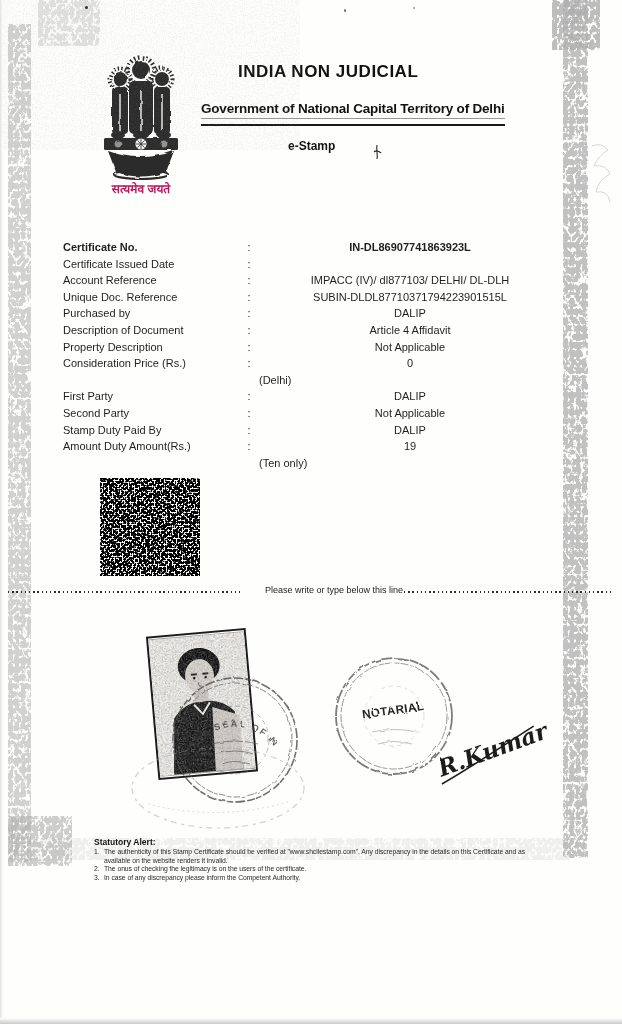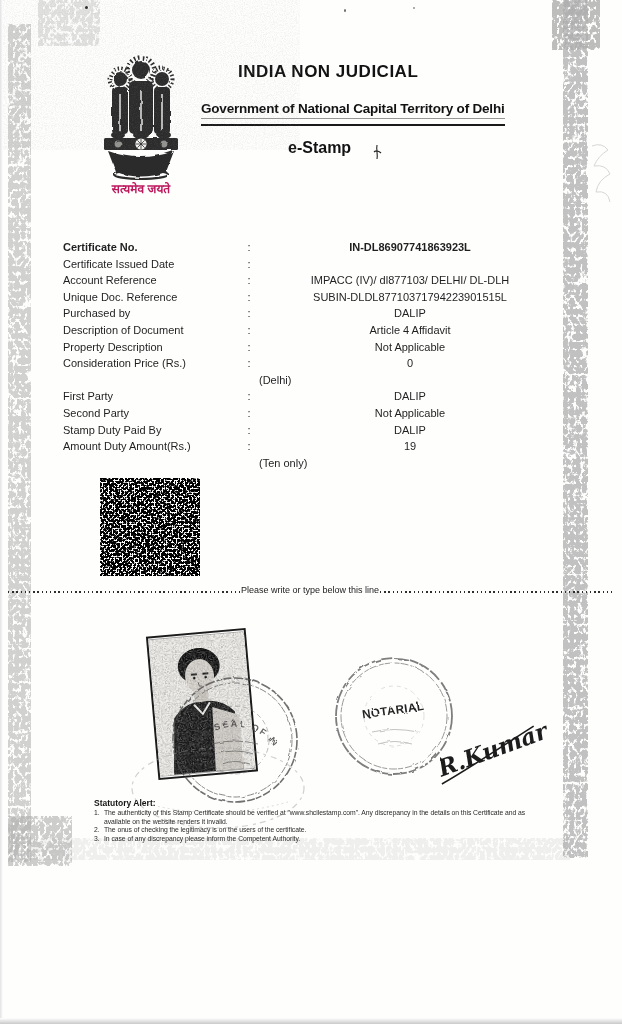--- a/index.html
+++ b/index.html
@@ -33,21 +33,21 @@
   .motto{position:absolute;left:88px;top:180px;width:106px;text-align:center;
     font-size:12px;font-weight:bold;color:#be185d;}
   .doc-title{position:absolute;left:238px;top:62px;
     font-size:17px;font-weight:bold;letter-spacing:.5px;color:#121212;}
   .doc-subtitle{position:absolute;left:201px;top:101px;
     font-size:13.5px;font-weight:bold;letter-spacing:-.2px;color:#121212;
     border-bottom:2px solid #1a1a1a;padding-bottom:8px;}
   .doc-subtitle::after{content:"";display:block;height:1px;background:#1a1a1a;
     opacity:.45;margin-top:2px;margin-bottom:-3px;}
   .estamp{position:absolute;left:288px;top:139px;
-    font-size:16px;font-weight:bold;color:#121212;}
+    font-size:12px;font-weight:bold;color:#121212;}
   .pen-mark{position:absolute;left:371px;top:144px;width:12px;height:16px;}
   .ink-speck{position:absolute;border-radius:50%;background:#2a2a2a;}
 
   
   .cert{position:absolute;left:63px;top:205px;width:500px;font-size:11px;margin-top:36px;}
   .row{display:flex;height:16.6px;align-items:flex-start;line-height:13px;}
   .row .lbl{width:178px;}
   .row .colon{width:16px;text-align:center;}
   .row .val{flex:1;text-align:center;}
   .row.bold .lbl,.row.bold .val{font-weight:bold;}
@@ -56,35 +56,35 @@
   
   .barcode{position:absolute;left:100px;top:478px;width:100px;height:98px;}
 
   
   .divider{position:absolute;left:8px;top:583px;width:604px;height:12px;
     display:flex;align-items:flex-end;}
   .dotline{height:2px;margin-bottom:2px;
     background-image:repeating-linear-gradient(90deg,#2e2e2e 0 1.4px,transparent 1.4px 4.2px);}
   .dotline.l{width:232px;}
   .dotline.r{flex:1;}
-  .divider .txt{font-size:9px;color:#222;padding:0 1px;white-space:nowrap;}
+  .divider .txt{font-size:9px;color:#222;padding:0 1px;white-space:nowrap;margin-left:24px;}
 
   
   .photo{position:absolute;left:152px;top:632px;width:96px;height:140px;
     transform:rotate(-5deg);border:2px solid #1b1b1b;background:#f4f3f0;
     box-shadow:inset 0 0 0 1px #fff, inset 0 0 0 2px rgba(30,30,30,.35);}
   .photo svg{display:block;width:100%;height:100%;}
   .seal-overlay{position:absolute;left:150px;top:652px;width:178px;height:170px;pointer-events:none;}
   .faint-ring{position:absolute;left:128px;top:744px;width:180px;height:88px;pointer-events:none;}
   .notarial{position:absolute;left:330px;top:652px;width:140px;height:140px;}
   .signature{position:absolute;left:440px;top:716px;width:140px;height:95px;}
   .edge-scribble{position:absolute;left:588px;top:140px;width:26px;height:80px;opacity:.4;}
 
   
-  .statutory{position:absolute;left:94px;top:798px;width:458px;}
+  .statutory{position:absolute;left:94px;top:837px;width:458px;}
   .stat-head{font-size:8.5px;font-weight:bold;color:#151515;margin-bottom:1px;}
   .stat-item{display:flex;font-size:6.8px;line-height:8.6px;color:#2a2a2a;letter-spacing:-.05px;}
   .stat-item .num{width:10px;flex:none;}
   .stat-item .txt{flex:1;}
 </style>
 </head>
 <body>
 
 <div class="page">
 

